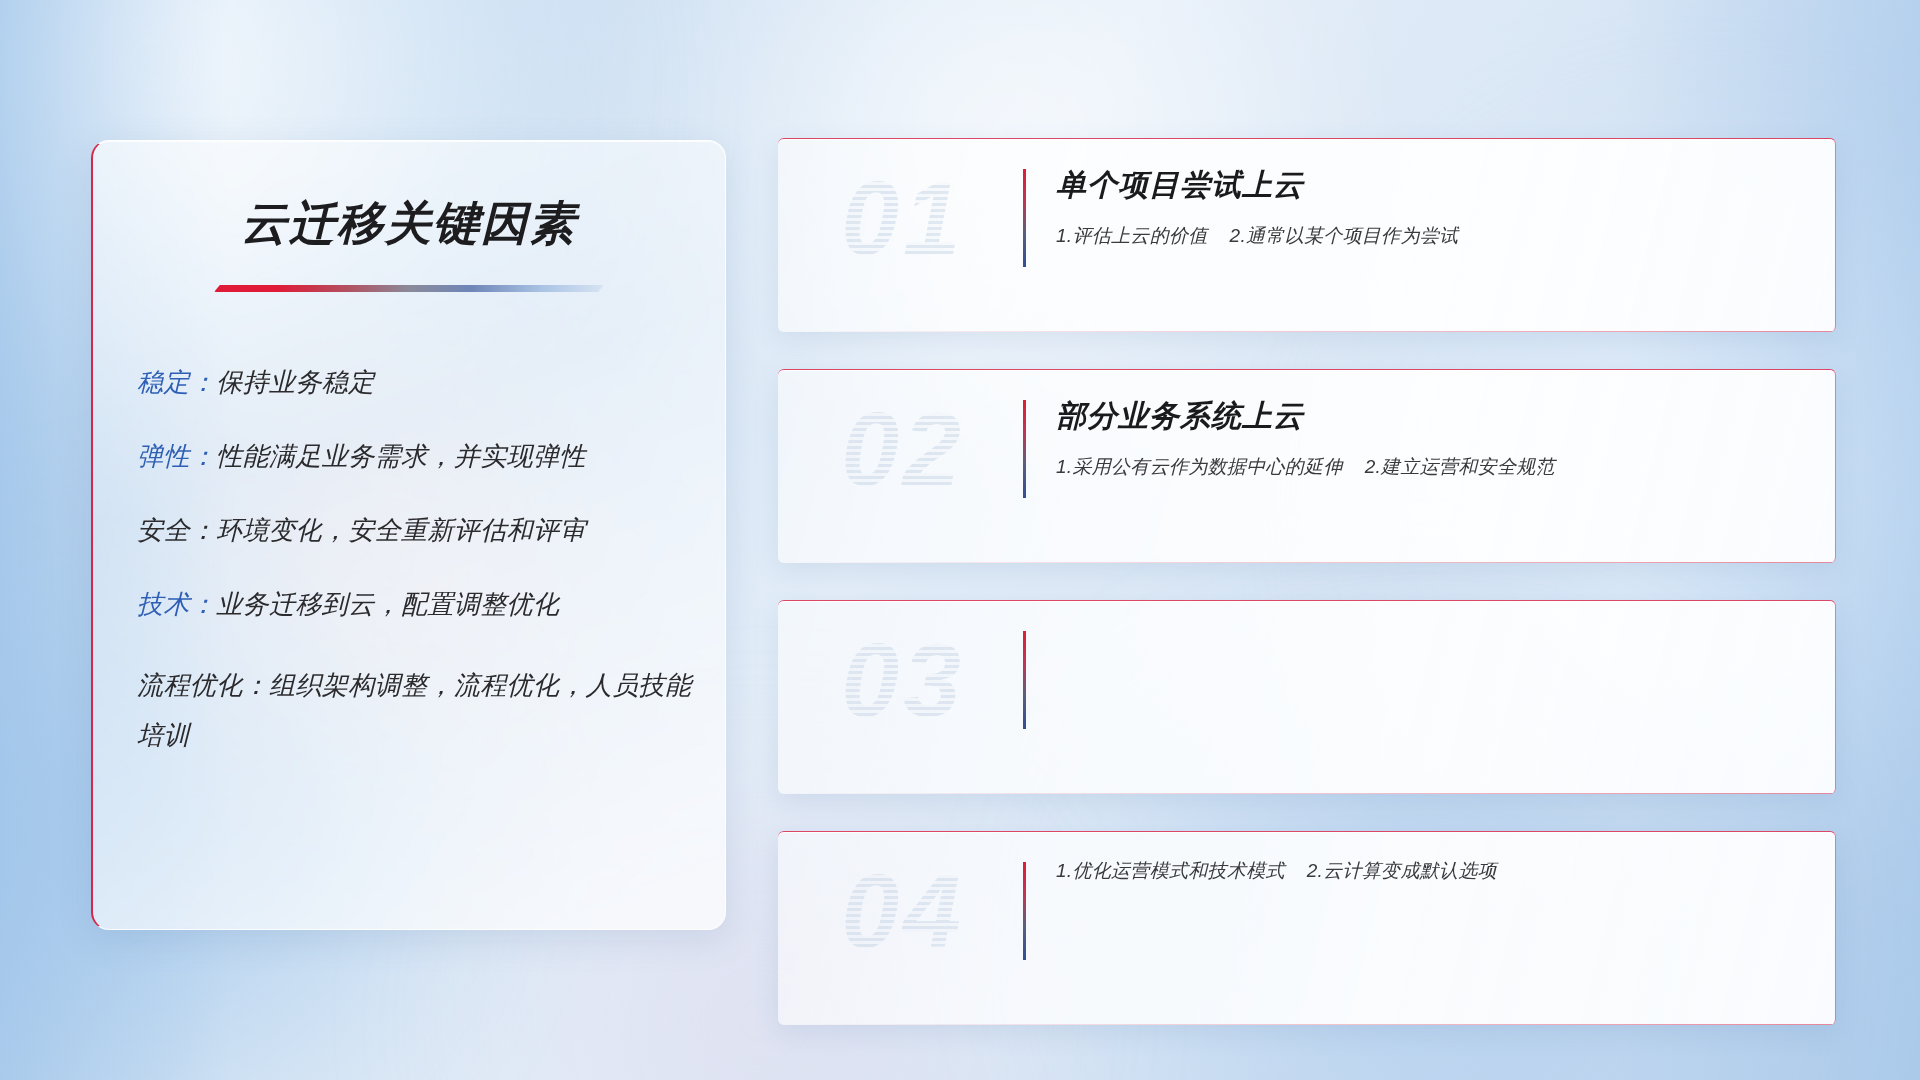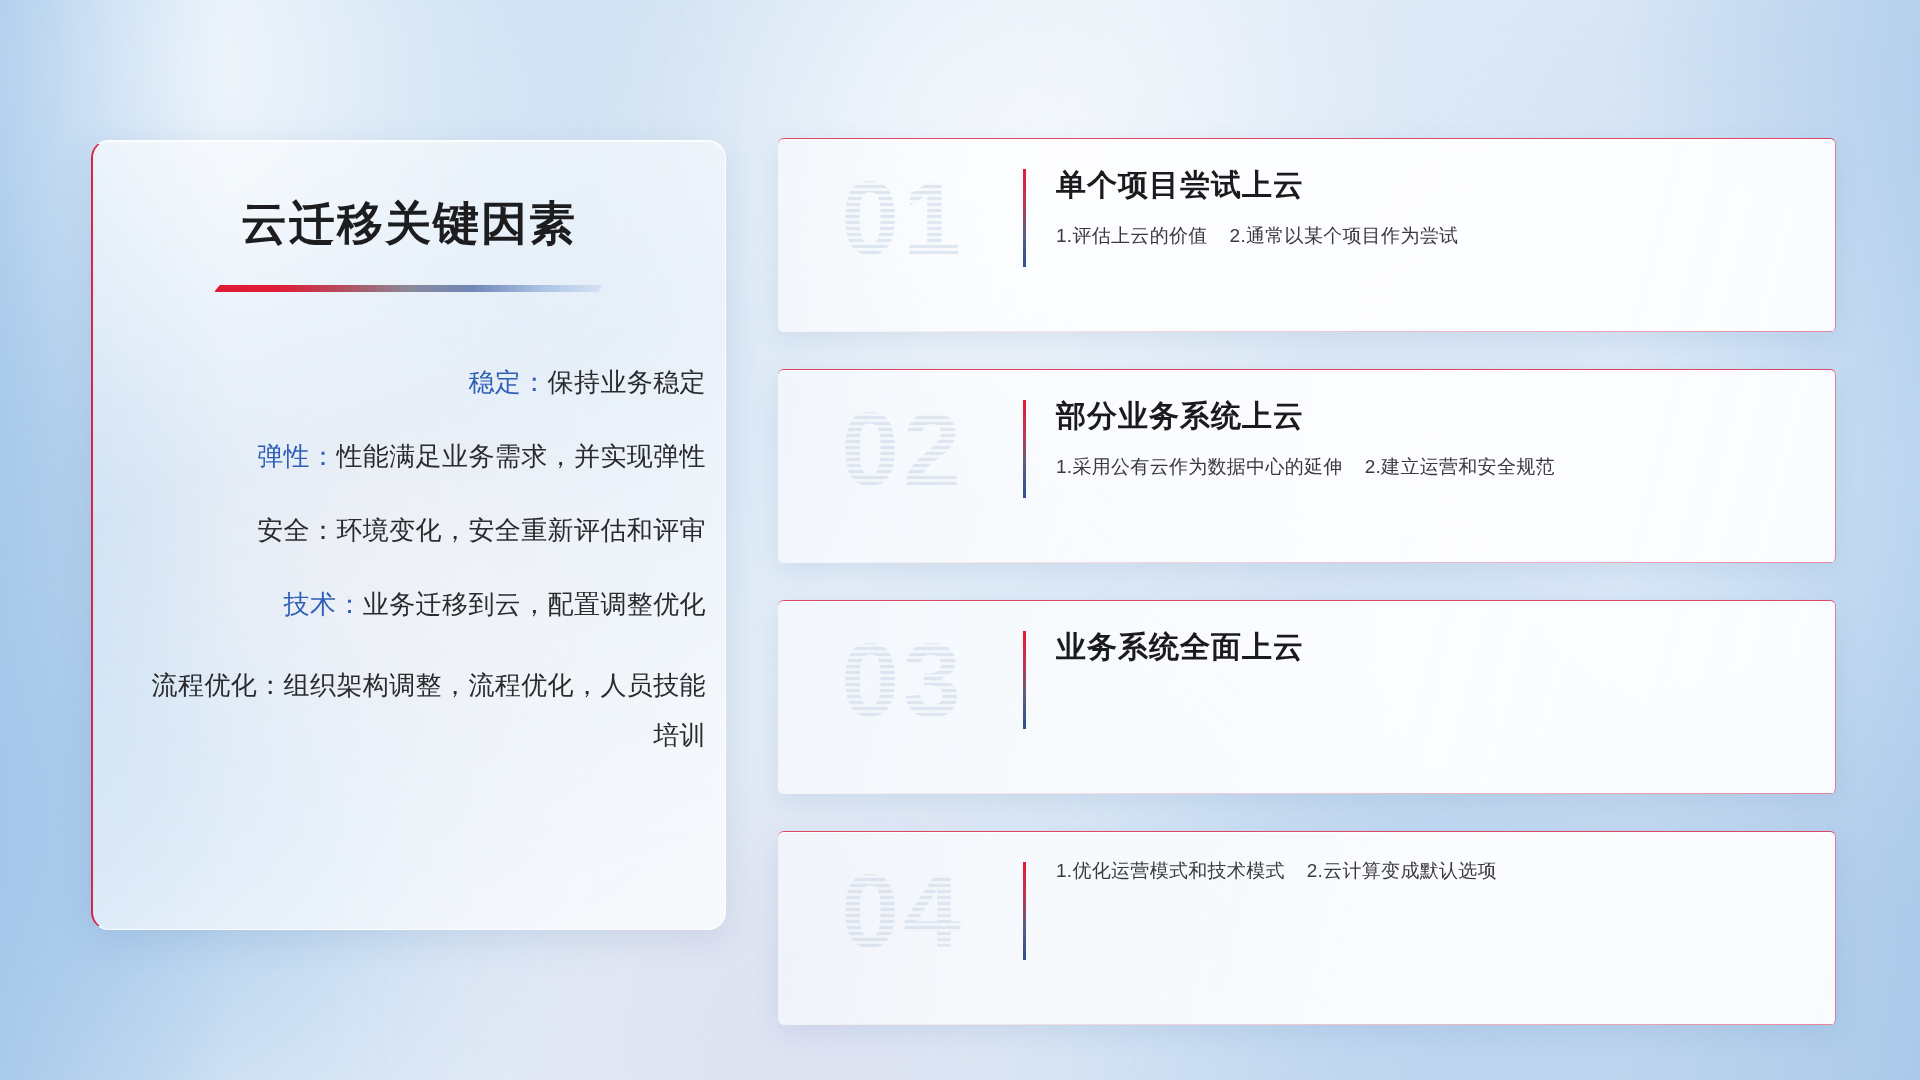--- a/index.html
+++ b/index.html
@@ -31,21 +31,21 @@
   .g6{left:380px;top:760px;width:760px;height:520px;
       background:radial-gradient(circle at 50% 50%,rgba(222,215,235,.55),rgba(222,215,235,0) 70%);}
   .g7{left:120px;top:300px;width:520px;height:520px;
       background:radial-gradient(circle at 50% 50%,rgba(255,230,228,.42),rgba(255,230,228,0) 70%);}
   .vstripe{position:absolute;top:0;bottom:0;width:230px;left:0;
       background:linear-gradient(90deg,rgba(142,186,230,.55),rgba(142,186,230,0));}
   .vstripe2{position:absolute;top:0;bottom:0;width:300px;right:0;
       background:linear-gradient(270deg,rgba(150,190,232,.40),rgba(150,190,232,0));}
 
   
-  #stage{position:absolute;inset:0;}
+  #stage{position:absolute;inset:0;font-style:italic;}
 
   
   #left-panel{
     position:absolute;left:91px;top:140px;width:635px;height:790px;
     border-radius:18px;
     background:linear-gradient(160deg,rgba(255,255,255,.62) 0%,rgba(255,255,255,.40) 38%,rgba(255,255,255,.72) 100%);
     border:1px solid rgba(255,255,255,.85);
     border-left:2px solid #d6274a;
     box-shadow:0 10px 34px rgba(80,120,170,.16), inset 0 1px 0 rgba(255,255,255,.8);
     backdrop-filter:blur(3px);
@@ -53,21 +53,21 @@
   #panel-title{
     margin:52px 0 0 0;text-align:center;
     font-size:46px;font-weight:bold;color:#1d1d1f;letter-spacing:2px;
     font-family:"Liberation Sans","DejaVu Sans",sans-serif;
   }
   #title-rule{
     margin:30px auto 0 auto;width:390px;height:7px;border-radius:2px;
     background:linear-gradient(90deg,#e01b37 0%,#e01b37 16%,#b25060 34%,#8a8a9a 50%,#6f86b8 66%,#a9c3e4 84%,#d7e4f3 100%);
     clip-path:polygon(1.5% 0,100% 0,98.5% 100%,0 100%);
   }
-  #factor-list{margin:72px 0 0 0;padding:0 19px 0 44px;list-style:none;text-align:right;}
+  #factor-list{margin:72px 0 0 0;padding:0 19px 0 44px;list-style:none;}
   #factor-list li{
     font-size:26px;line-height:1.42;color:#2b2b2e;margin-bottom:37px;
     letter-spacing:.4px;white-space:nowrap;
   }
   #factor-list li.wrap{white-space:normal;line-height:1.95;}
   #factor-list .k{font-weight:normal;}
   #factor-list .k.blue{color:#2f5fb5;}
   #factor-list .k.dark{color:#2b2b2e;}
 
   
@@ -166,21 +166,20 @@
         <div class="card-desc">
           <span>1.采用公有云作为数据中心的延伸</span><span class="sp"></span><span>2.建立运营和安全规范</span>
         </div>
       </div>
     </article>
 
     <article class="card">
       <div class="card-num">03</div>
       <div class="card-div"></div>
       <div class="card-body">
-        <div class="card-title">业务系统全面上云</div>
       </div>
     </article>
 
     <article class="card">
       <div class="card-num">04</div>
       <div class="card-div"></div>
       <div class="card-body">
         <div class="card-desc">
           <span>1.优化运营模式和技术模式</span><span class="sp"></span><span>2.云计算变成默认选项</span>
         </div>

